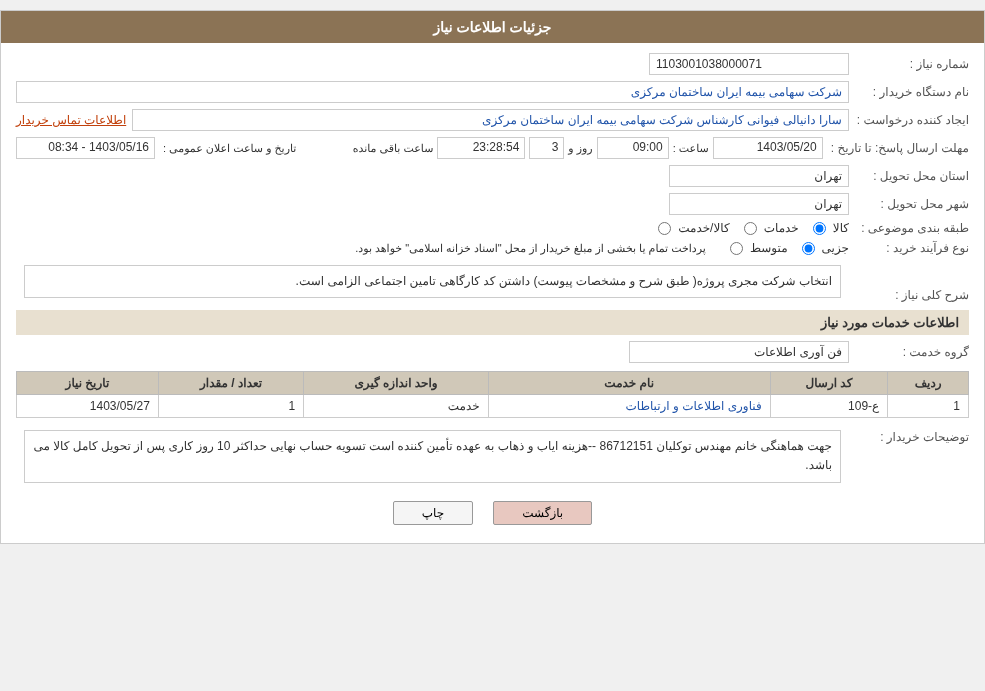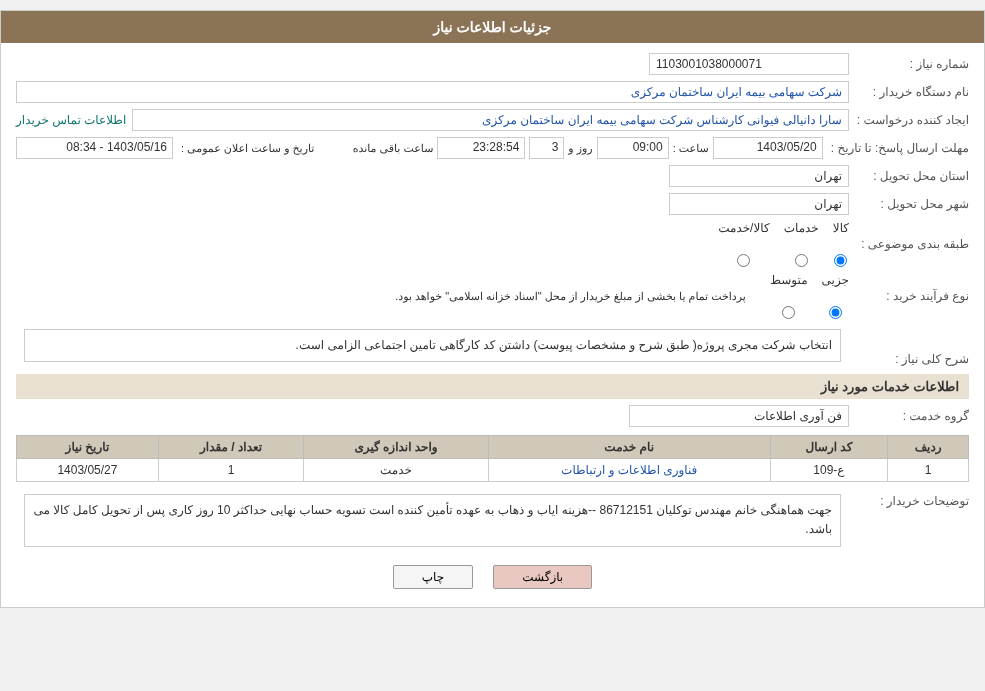--- a/index.html
+++ b/index.html
@@ -77,23 +77,22 @@
     }
     .radio-group {
       display: flex;
       gap: 14px;
       align-items: center;
       flex-direction: row-reverse;
     }
     .radio-item {
       display: flex;
       align-items: center;
-      gap: 19px;
+      gap: 7px;
       direction: rtl;
-      flex-direction: column;
     }
     .section-title {
       background: #e8e0d0;
       color: #333;
       padding: 5px 10px;
       font-weight: bold;
       margin: 8px 0 6px 0;
       font-size: 13px;
     }
     .note-box {
@@ -116,26 +115,26 @@
     table th {
       background: #d0c8b8;
       border: 1px solid #bbb;
       padding: 4px 8px;
       text-align: center;
       font-weight: bold;
     }
     table td {
       border: 1px solid #ccc;
       padding: 4px 8px;
-      text-align: center;
     }
     table tr:nth-child(even) td { background: #f9f9f9; }
     .link-text {
-      color: #0f766e;
+      color: #c2410c;
       cursor: pointer;
+      text-decoration: underline;
     }
     .footer-buttons {
       display: flex;
       justify-content: center;
       gap: 20px;
       margin: 14px 0 8px 0;
     }
     .btn {
       padding: 4px 28px;
       border: 1px solid #999;
@@ -197,21 +196,21 @@
         <div class="input-field" style="width:110px">1403/05/20</div>
         <span class="small-label">ساعت :</span>
         <div class="input-field" style="width:72px">09:00</div>
         <span class="small-label">روز و</span>
         <div class="input-field" style="width:35px">3</div>
         <div class="input-field" style="width:88px">23:28:54</div>
         <span class="remainder-label">ساعت باقی مانده</span>
       </div>
       <div style="flex:0.3"></div>
       <span class="small-label" style="white-space:nowrap; margin-left:8px">تاریخ و ساعت اعلان عمومی :</span>
-      <div class="input-field" style="width:157px">1403/05/16 - 08:34</div>
+      <div class="input-field" style="width:139px">1403/05/16 - 08:34</div>
     </div>
 
     <div class="form-row">
       <span class="label">استان محل تحویل :</span>
       <div class="value-box" style="max-width:180px">تهران</div>
     </div>
 
     <div class="form-row">
       <span class="label">شهر محل تحویل :</span>
       <div class="value-box" style="max-width:180px">تهران</div>

